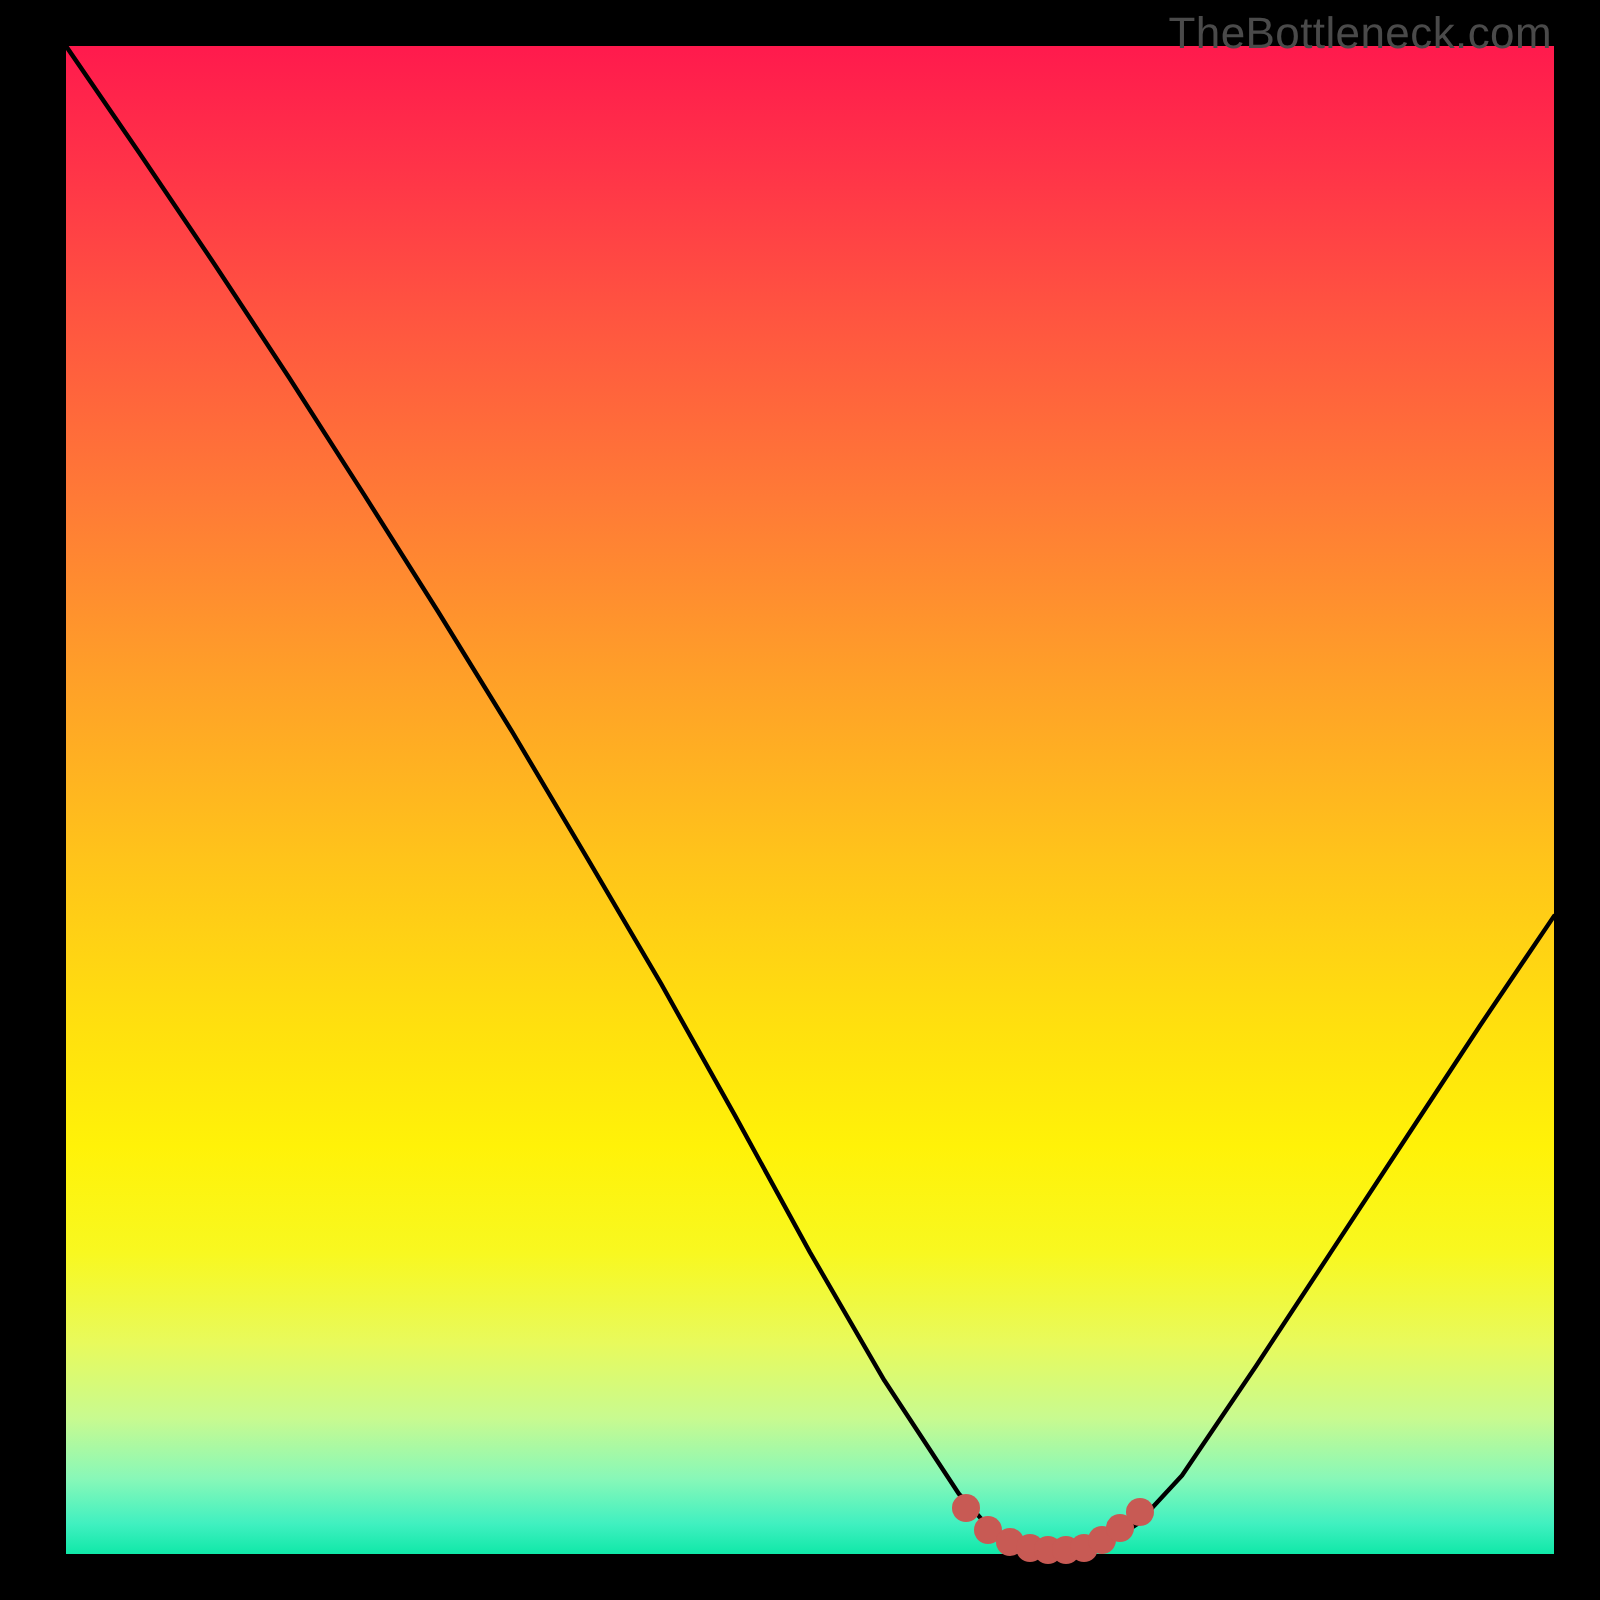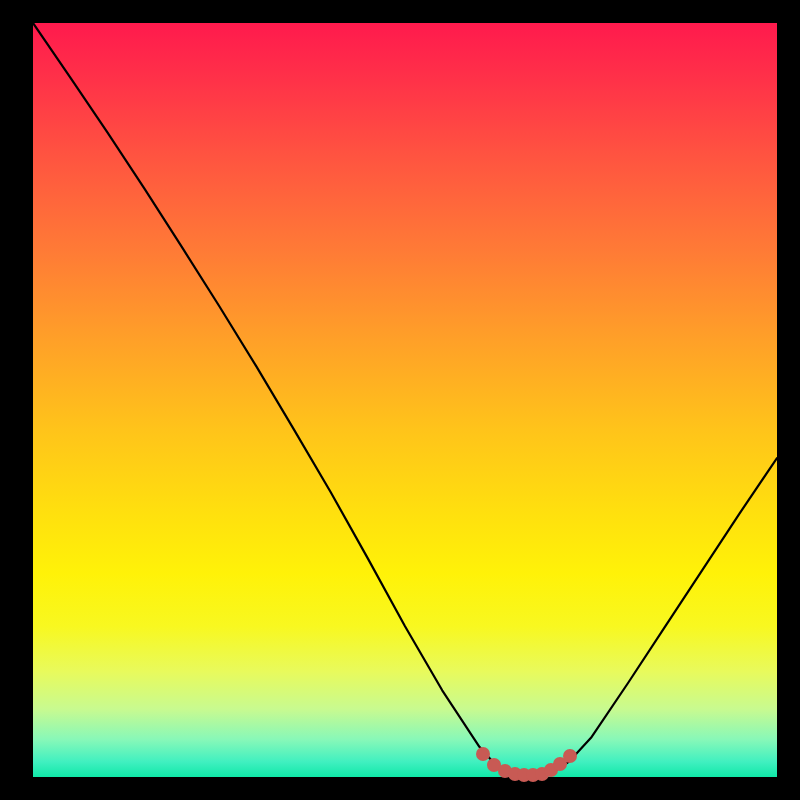--- a/index.html
+++ b/index.html
@@ -42,13 +42,14 @@
         <div class="marker" style="left: 471.696px; top: 747.968px;"></div>
         <div class="marker" style="left: 482.112px; top: 750.984px;"></div>
         <div class="marker" style="left: 491.04px; top: 752.492px;"></div>
         <div class="marker" style="left: 499.968px; top: 752.492px;"></div>
         <div class="marker" style="left: 508.896px; top: 750.984px;"></div>
         <div class="marker" style="left: 517.824px; top: 747.214px;"></div>
         <div class="marker" style="left: 526.752px; top: 741.182px;"></div>
         <div class="marker" style="left: 537.168px; top: 732.888px;"></div>
       </div>
   </div>
+  <div class="watermark">TheBottleneck.com</div>
 </div>
 
 </body></html>

